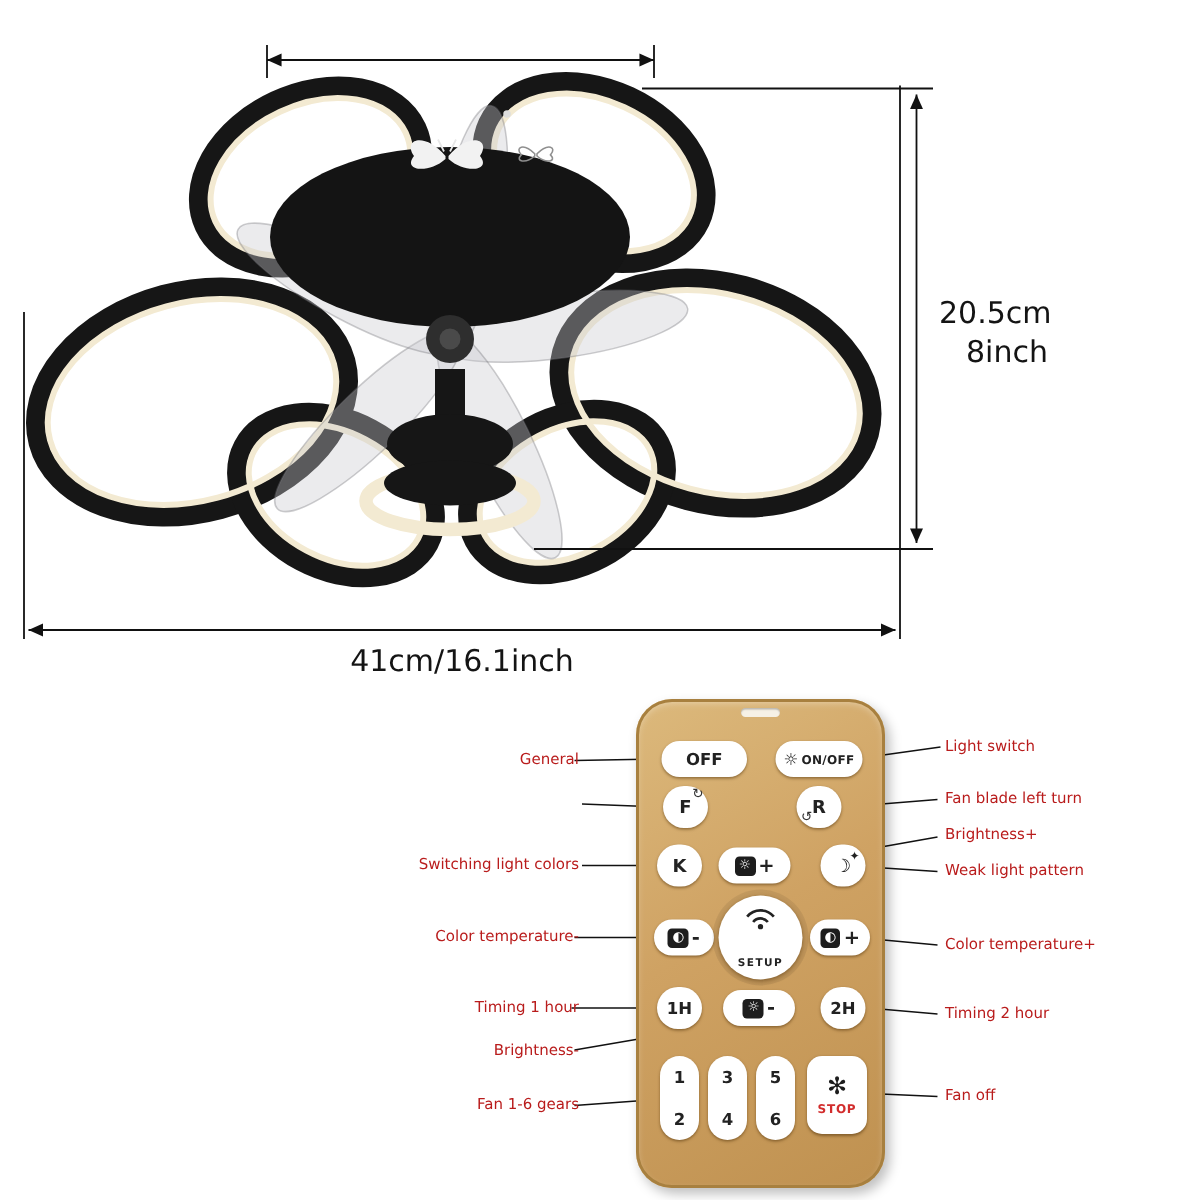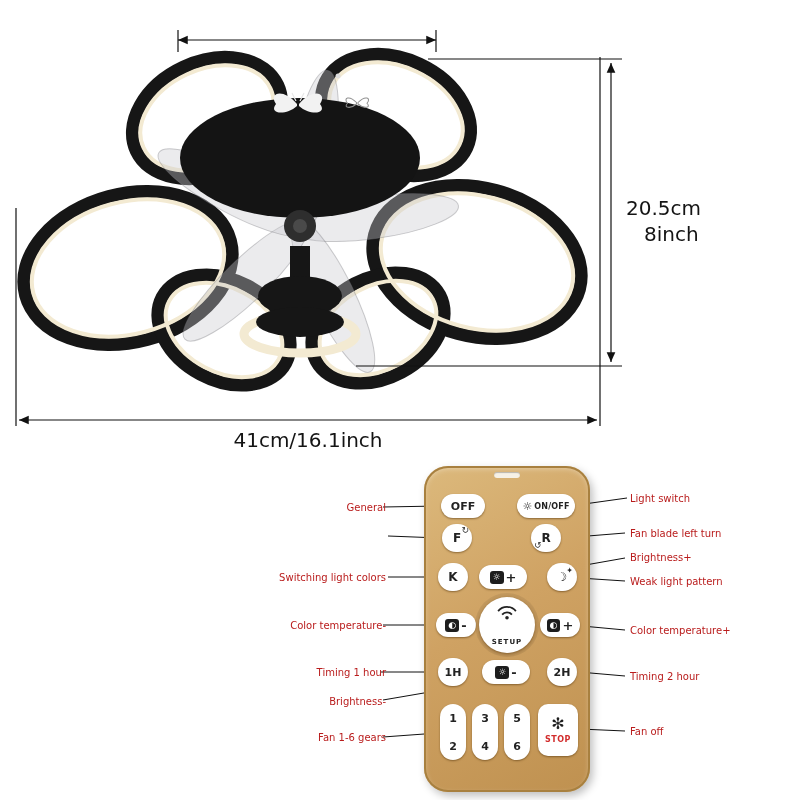--- a/index.html
+++ b/index.html
@@ -153,21 +153,21 @@
   <div class="label rlabel" style="top:533px">Fan blade left turn</div>
   <div class="label rlabel" style="top:557px">Brightness+</div>
   <div class="label rlabel" style="top:581px">Weak light pattern</div>
   <div class="label rlabel" style="top:630px">Color temperature+</div>
   <div class="label rlabel" style="top:676px">Timing 2 hour</div>
   <div class="label rlabel" style="top:731px">Fan off</div>
 
   <div class="remote">
     <div class="notch"></div>
 
-    <div class="btn pill" style="left:17px; top:28px; width:44px; height:24px;">OFF</div>
+    <div class="btn pill" style="left:17px; top:28px; width:57px; height:24px;">OFF</div>
 
     <div class="btn pill" style="left:93px; top:28px; width:58px; height:24px; gap:2px;">
       <span style="font-size:11px; font-weight:normal;">☼</span>
       <span class="tiny-label">ON/OFF</span>
     </div>
 
     <div class="btn rbtn" style="left:18px; top:58px;">
       <span>F</span>
       <span class="rot-arrow rot-tr">↻</span>
     </div>

